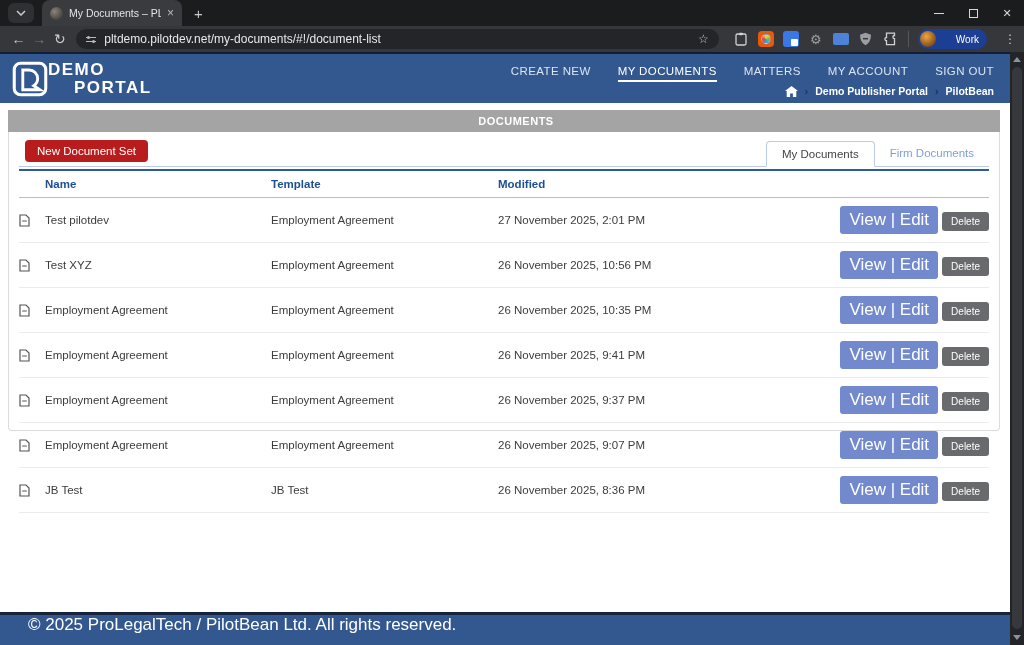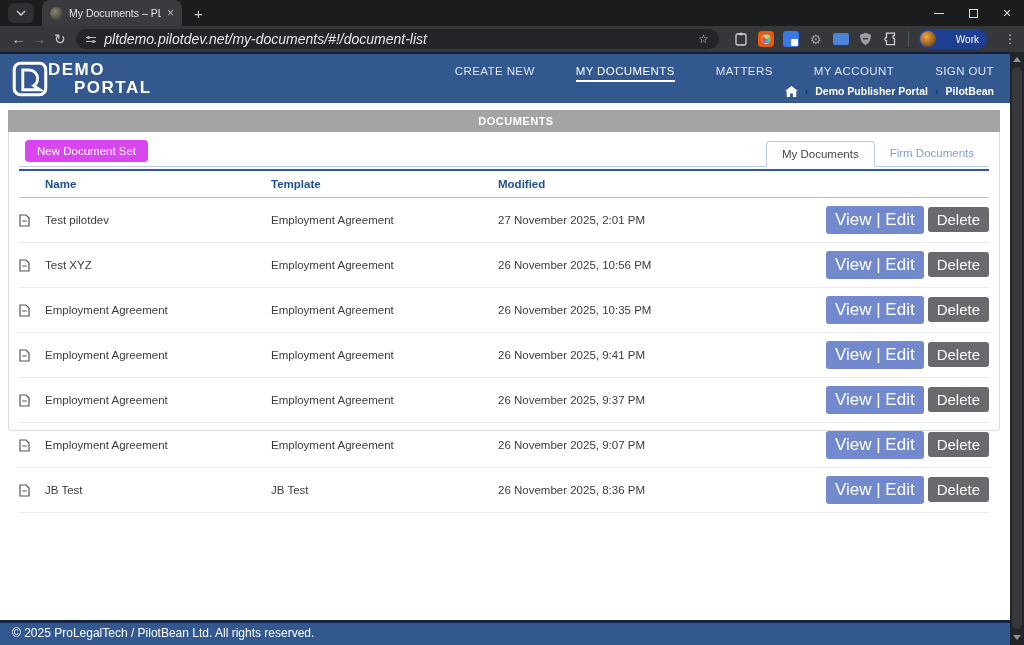--- a/index.html
+++ b/index.html
@@ -31,21 +31,21 @@
              background:#36373b; display:flex; align-items:center; padding:0 8px; }
   .navbtn { color:#c9cbce; font-size:14px; width:22px; text-align:center; }
   .navbtn.disabled { color:#737579; }
   .omnibox { margin-left:6px; width:680px; height:20px; background:#232528;
              border-radius:11px; display:flex; align-items:center; padding:0 10px; }
   .tune-icon { display:flex; flex-direction:column; gap:3px; margin-right:8px; }
   .tune-icon i { display:block; width:10px; height:1px; background:#b7babd; position:relative; }
   .tune-icon i::after { content:""; position:absolute; top:-1px; width:3px; height:3px;
              border-radius:50%; background:#b7babd; }
   .tune-icon i:nth-child(1)::after { left:1px; } .tune-icon i:nth-child(2)::after { right:1px; }
-  .url { font-size:14px; color:#e6e8ea; flex:1; white-space:nowrap; overflow:hidden;font-style:italic; }
+  .url { font-size:12px; color:#e6e8ea; flex:1; white-space:nowrap; overflow:hidden; }
   .star { color:#c3c6c9; font-size:12px; }
   .ext-row { display:flex; align-items:center; gap:9px; margin-left:14px; }
   .ext { width:16px; height:16px; display:flex; align-items:center; justify-content:center; }
   .ext-orange { background:#e8590c; border-radius:4px; }
   .ext-orange i { width:10px; height:10px; border-radius:50%;
        background:conic-gradient(#ffd43b,#51cf66,#339af0,#f03e3e,#ffd43b); display:block;
        border:1px solid #fff3; }
   .ext-translate { background:#3b78e7; border-radius:3px; position:relative; }
   .ext-translate i { position:absolute; right:1px; bottom:1px; width:7px; height:7px;
        background:#fff; border-radius:1px; display:block; }
@@ -62,65 +62,65 @@
   
   .page { position:absolute; top:52px; left:0; width:1010px; height:593px;
           background:#ffffff; overflow:hidden; }
 
   .site-header { position:relative; height:51px; background:#33578f;
                  border-top:2px solid #131d33; }
   .logo { position:absolute; left:12px; top:7px; display:flex; }
   .logo-text { color:#fff; font-weight:bold; font-size:17px; letter-spacing:1.5px;
                line-height:18px; }
   .logo-text .l2 { margin-left:26px; }
-  .main-nav { position:absolute; top:11px; right:16px; display:flex; gap:41px; }
+  .main-nav { position:absolute; top:11px; right:16px; display:flex; gap:27px; }
   .main-nav span { color:#dbe4f2; font-size:11.5px; letter-spacing:.4px; }
   .main-nav span.active { color:#fff; border-bottom:2px solid #fff; padding-bottom:3px; }
   .breadcrumb { position:absolute; bottom:6px; right:16px; display:flex; gap:7px;
                 align-items:center; }
   .breadcrumb .crumb { color:#fff; font-size:10.5px; font-weight:bold; }
   .breadcrumb .sep { color:#1d3257; font-size:11px; font-weight:bold; }
 
   .section-bar { margin:7px 10px 0 8px; height:22px; background:#a4a4a4;
                  color:#fff; font-size:11px; font-weight:bold; letter-spacing:.5px;
                  line-height:22px; padding-left:24px;text-align:center; }
 
   .panel { margin:0 10px 0 8px; background:#fff; border:1px solid #dcdcdc;
            border-top:none; border-radius:0 0 4px 4px; padding:8px 10px 14px;
            height:299px; }
   .panel-toolbar { display:flex; justify-content:space-between; align-items:flex-end;
            border-bottom:1px solid #b9cbe5; padding:0 0 0 6px; }
-  .btn-new { background:#d946ef; color:#fff; border:none; border-radius:4px;
+  .btn-new { background:#b91c1c; color:#fff; border:none; border-radius:4px;
            font-size:11.5px; padding:5px 12px; margin-bottom:4px;
            font-family:"Liberation Sans", sans-serif; }
   .tabs { display:flex; margin-bottom:-1px; }
   .tabs .ptab { font-size:11.5px; padding:6px 15px; }
   .ptab.active { border:1px solid #b9cbe5; border-bottom:1px solid #fff;
            border-radius:4px 4px 0 0; color:#454545; background:#fff; }
   .ptab.inactive { color:#7f9fd6; }
 
   table.doc-table { width:100%; border-collapse:collapse; margin-top:2px; }
   .doc-table thead tr { border-top:2px solid #2d5b9b; border-bottom:1px solid #b3c0d4; }
   .doc-table th { text-align:left; color:#1d4f91; font-size:11.5px; padding:7px 0;
                   font-weight:bold; }
   .doc-table td { font-size:11.5px; color:#3c3c3c; padding:8px 0; }
   .doc-table tbody tr { border-bottom:1px solid #ebebeb; }
   .col-icon { width:26px; } .col-name { width:226px; } .col-tpl { width:227px; }
   .col-actions { width:166px; }
   .actions-cell { text-align:right; white-space:nowrap; }
   .btn-viewedit { background:#7289ce; color:#fff; border:none; border-radius:3px;
                   font-size:17px; padding:4px 9px; font-family:"Liberation Sans", sans-serif; }
   .btn-delete { background:#686a6d; color:#fff; border:none; border-radius:3px;
-                font-size:15px; padding:4px 9px; margin-left:4px;
+                font-size:10px; padding:4px 9px; margin-left:4px;
                 font-family:"Liberation Sans", sans-serif; }
   .doc-icon svg { display:block; }
 
-  .site-footer { position:absolute; bottom:0; left:0; width:1010px; height:25px;
+  .site-footer { position:absolute; bottom:0; left:0; width:1010px; height:33px;
                  background:#33578f; border-top:3px solid #15233c; color:#fff;
-                 font-size:12px; line-height:20px; padding-left:12px; }
+                 font-size:17px; line-height:20px; padding-left:28px; }
 
   
   .scrollbar { position:absolute; top:52px; right:0; width:14px; height:593px;
                background:#232428; }
   .sb-arrow-up { position:absolute; top:5px; left:3px; width:0; height:0;
       border-left:4px solid transparent; border-right:4px solid transparent;
       border-bottom:5px solid #8e9195; }
   .sb-arrow-down { position:absolute; bottom:5px; left:3px; width:0; height:0;
       border-left:4px solid transparent; border-right:4px solid transparent;
       border-top:5px solid #8e9195; }

